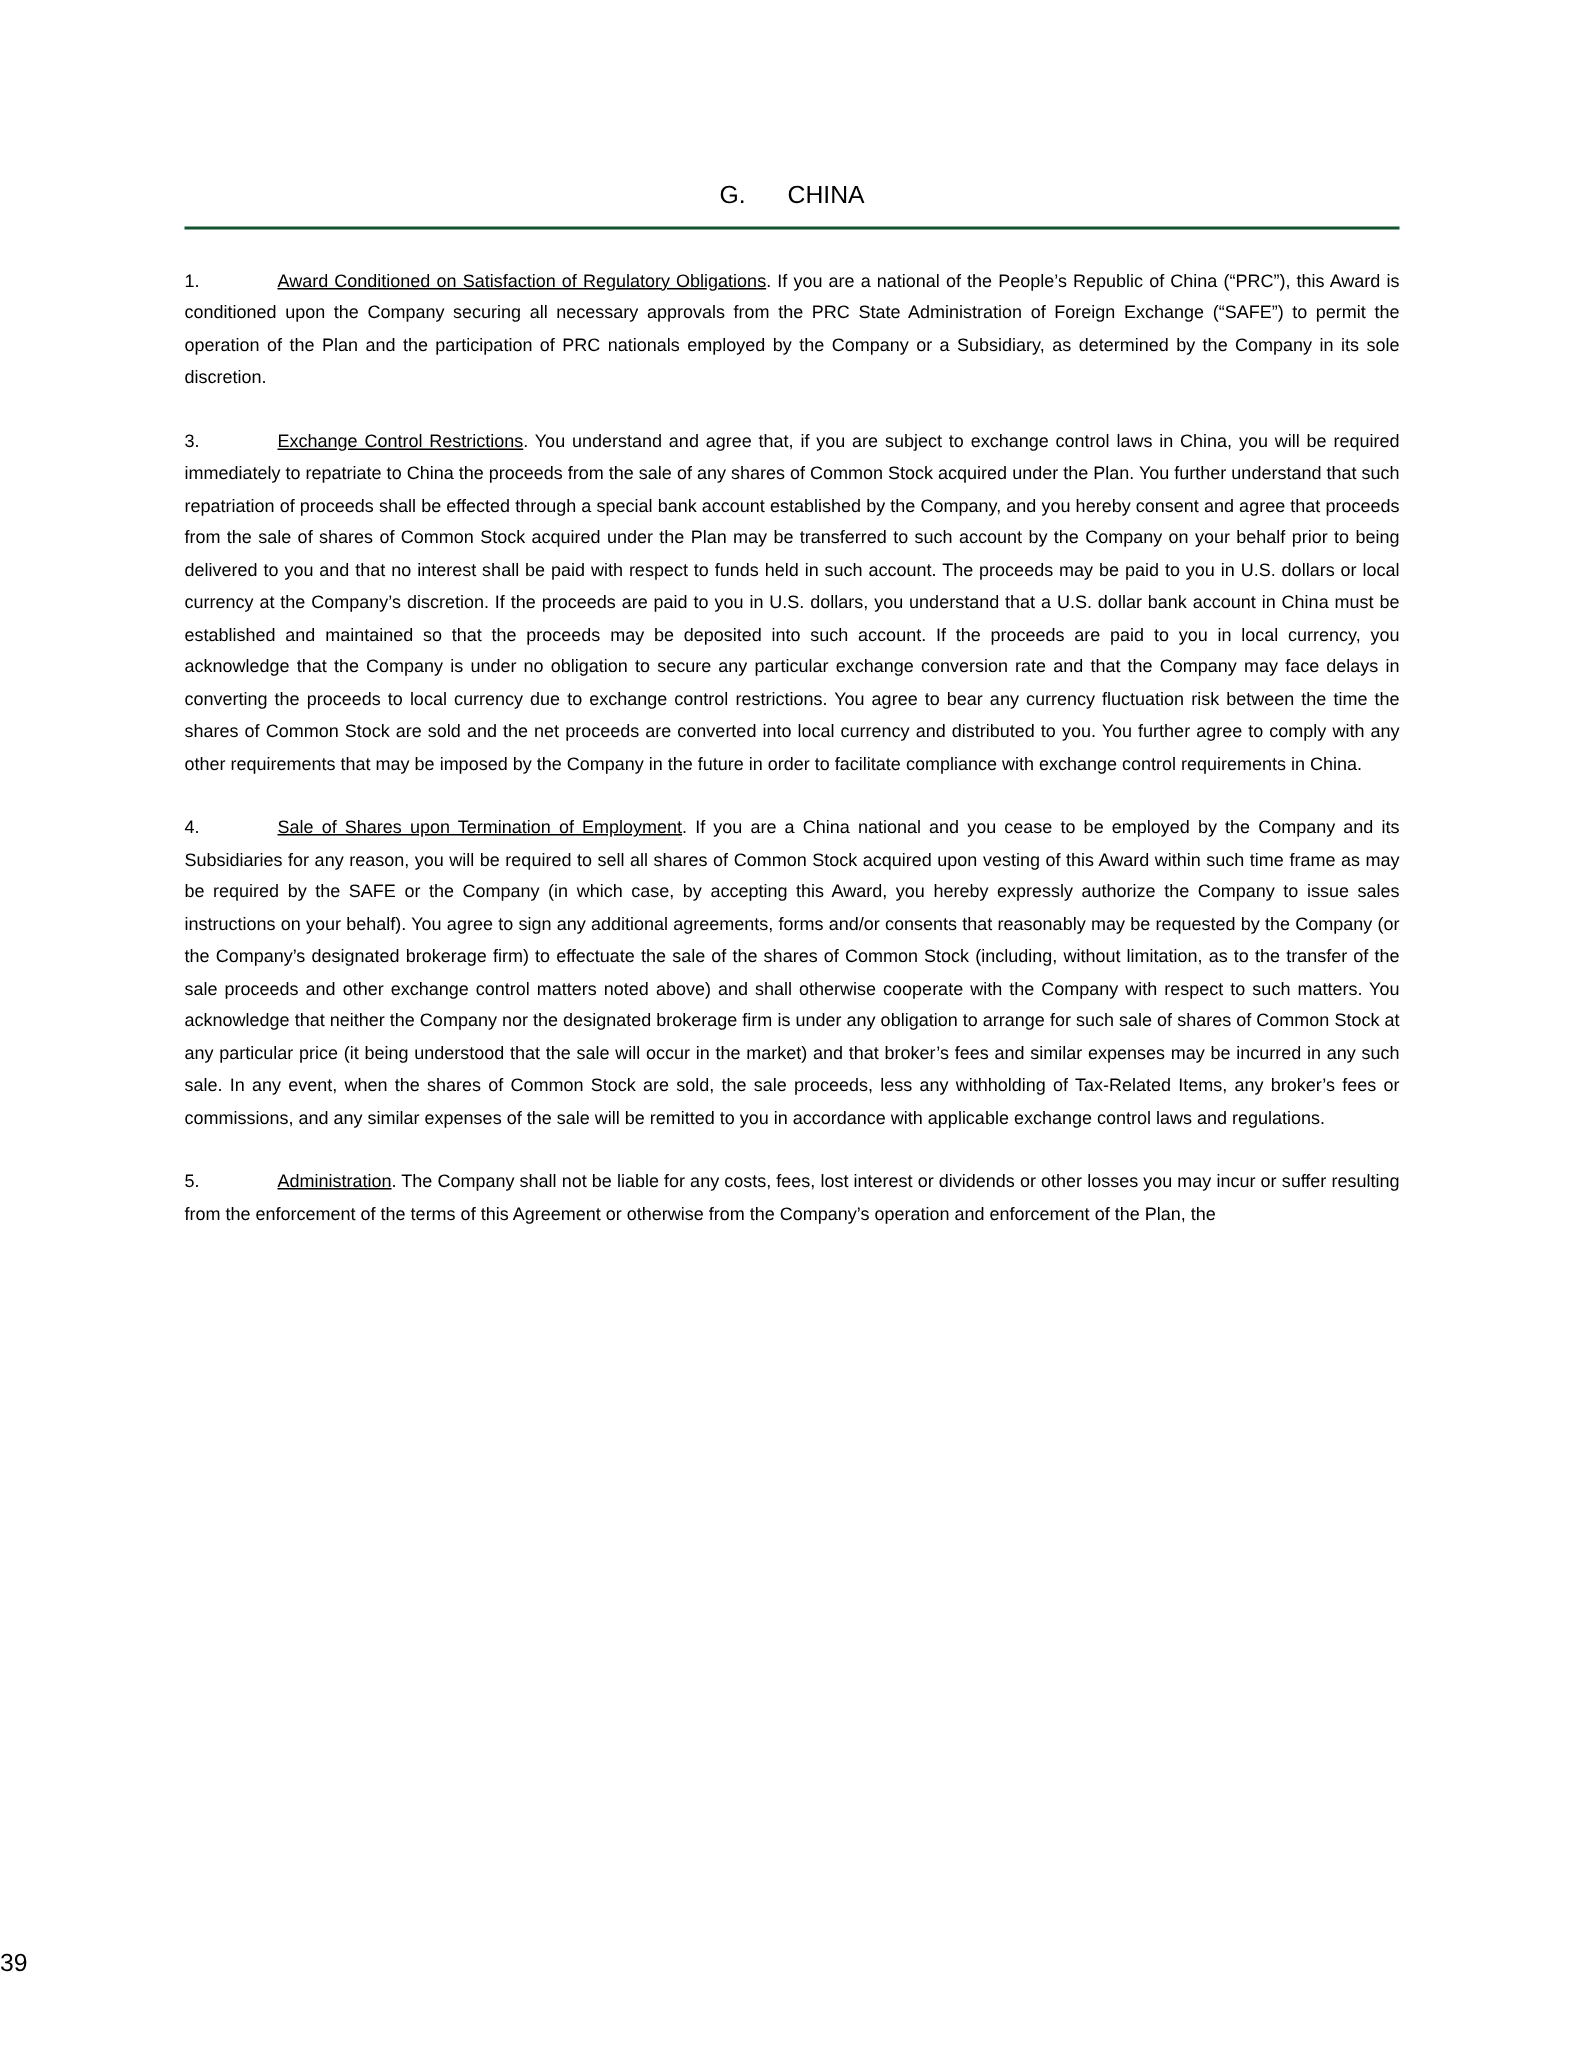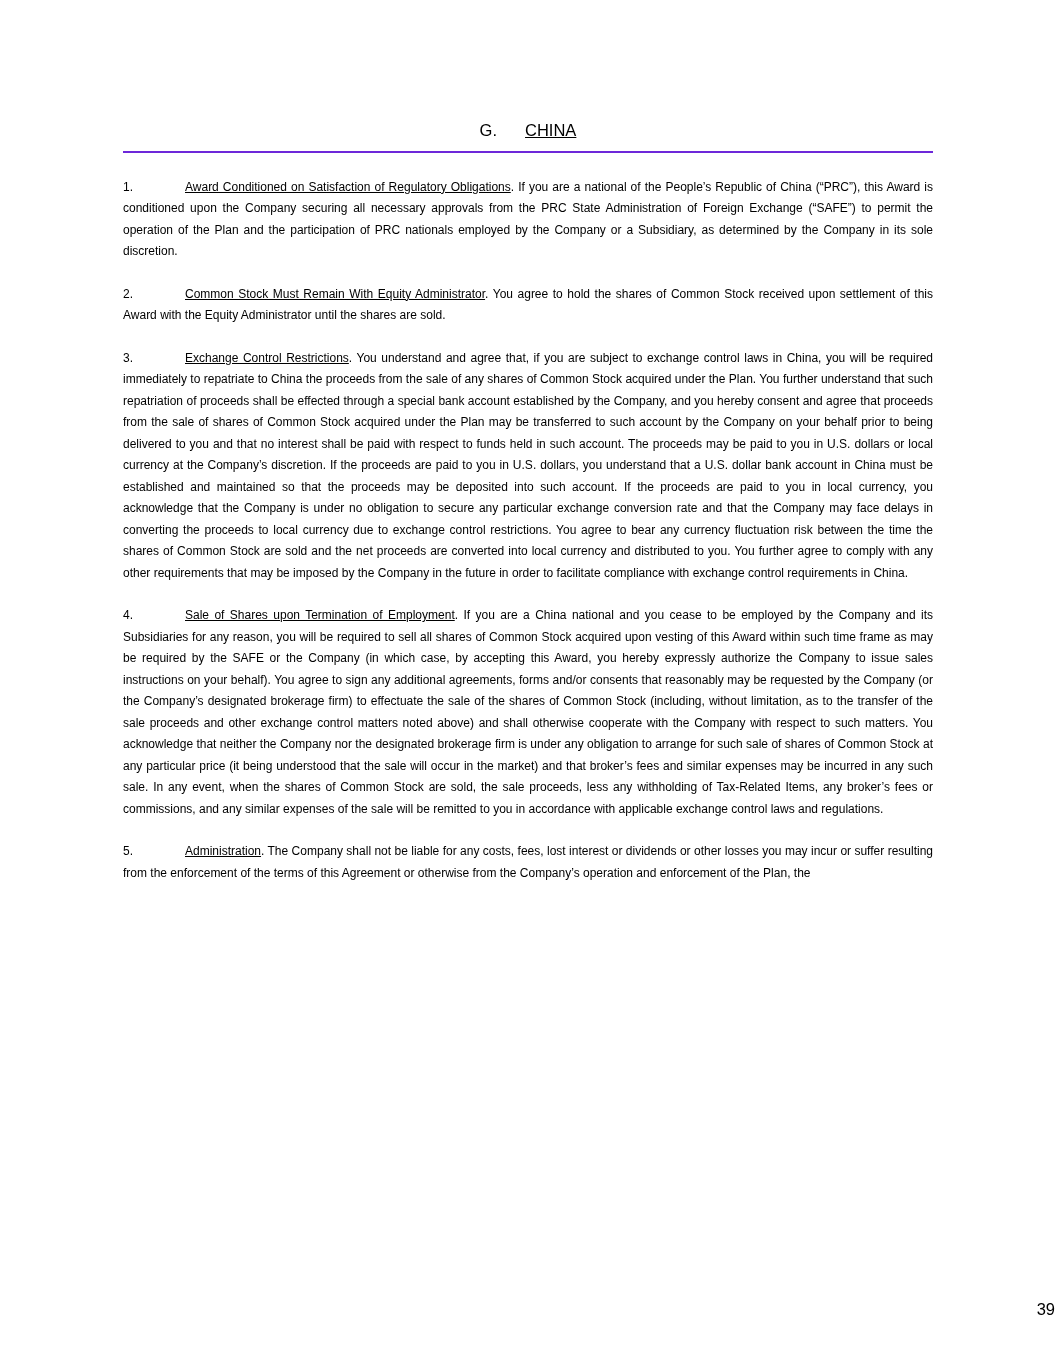--- a/index.html
+++ b/index.html
@@ -16,24 +16,23 @@
     overflow: hidden;
   }
   .page {
     padding: 120px 122px 0 123px;
     box-sizing: border-box;
   }
   .doc-header {
     text-align: center;
     font-size: 16.5px;
     line-height: 21.5px;
-    border-bottom: 2px solid #6d28d9;
+    border-bottom: 2px solid #14532d;
     padding-bottom: 9px;
     margin-bottom: 24px;
-    text-decoration: underline;
   }
   .doc-header .section-letter {
     display: inline-block;
     margin-right: 28px;
   }
   p.para {
     font-size: 12px;
     line-height: 21.5px;
     text-align: justify;
     margin: 0 0 21px 0;
@@ -43,40 +42,37 @@
     width: 62px;
   }
   .para-head {
     text-decoration: underline;
   }
   .page-num {
     position: absolute;
     bottom: 46px;
     left: 0;
     width: 100%;
-    text-align: right;
+    text-align: left;
     font-size: 16.5px;
   }
 </style>
 </head>
 <body>
 
 <div class="page">
 
   <div class="doc-header">
     <span class="section-letter">G.</span><span>CHINA</span>
   </div>
 
   <p class="para">
     <span class="para-num">1.</span><span class="para-head">Award Conditioned on Satisfaction of Regulatory Obligations</span><span>.  If you are a national of the People’s Republic of China (“PRC”), this Award is conditioned upon the Company securing all necessary approvals from the PRC State Administration of Foreign Exchange (“SAFE”) to permit the operation of the Plan and the participation of PRC nationals employed by the Company or a Subsidiary, as determined by the Company in its sole discretion.</span>
   </p>
 
-  <p class="para">
-    <span class="para-num">2.</span><span class="para-head">Common Stock Must Remain With Equity Administrator</span><span>.  You agree to hold the shares of Common Stock received upon settlement of this Award with the Equity Administrator until the shares are sold.</span>
-  </p>
 
   <p class="para">
     <span class="para-num">3.</span><span class="para-head">Exchange Control Restrictions</span><span>.  You understand and agree that, if you are subject to exchange control laws in China, you will be required immediately to repatriate to China the proceeds from the sale of any shares of Common Stock acquired under the Plan. You further understand that such repatriation of proceeds shall be effected through a special bank account established by the Company, and you hereby consent and agree that proceeds from the sale of shares of Common Stock acquired under the Plan may be transferred to such account by the Company on your behalf prior to being delivered to you and that no interest shall be paid with respect to funds held in such account. The proceeds may be paid to you in U.S. dollars or local currency at the Company’s discretion. If the proceeds are paid to you in U.S. dollars, you understand that a U.S. dollar bank account in China must be established and maintained so that the proceeds may be deposited into such account. If the proceeds are paid to you in local currency, you acknowledge that the Company is under no obligation to secure any particular exchange conversion rate and that the Company may face delays in converting the proceeds to local currency due to exchange control restrictions. You agree to bear any currency fluctuation risk between the time the shares of Common Stock are sold and the net proceeds are converted into local currency and distributed to you. You further agree to comply with any other requirements that may be imposed by the Company in the future in order to facilitate compliance with exchange control requirements in China.</span>
   </p>
 
   <p class="para">
     <span class="para-num">4.</span><span class="para-head">Sale of Shares upon Termination of Employment</span><span>.  If you are a China national and you cease to be employed by the Company and its Subsidiaries for any reason, you will be required to sell all shares of Common Stock acquired upon vesting of this Award within such time frame as may be required by the SAFE or the Company (in which case, by accepting this Award, you hereby expressly authorize the Company to issue sales instructions on your behalf). You agree to sign any additional agreements, forms and/or consents that reasonably may be requested by the Company (or the Company’s designated brokerage firm) to effectuate the sale of the shares of Common Stock (including, without limitation, as to the transfer of the sale proceeds and other exchange control matters noted above) and shall otherwise cooperate with the Company with respect to such matters. You acknowledge that neither the Company nor the designated brokerage firm is under any obligation to arrange for such sale of shares of Common Stock at any particular price (it being understood that the sale will occur in the market) and that broker’s fees and similar expenses may be incurred in any such sale. In any event, when the shares of Common Stock are sold, the sale proceeds, less any withholding of Tax-Related Items, any broker’s fees or commissions, and any similar expenses of the sale will be remitted to you in accordance with applicable exchange control laws and regulations.</span>
   </p>
 
   <p class="para">

